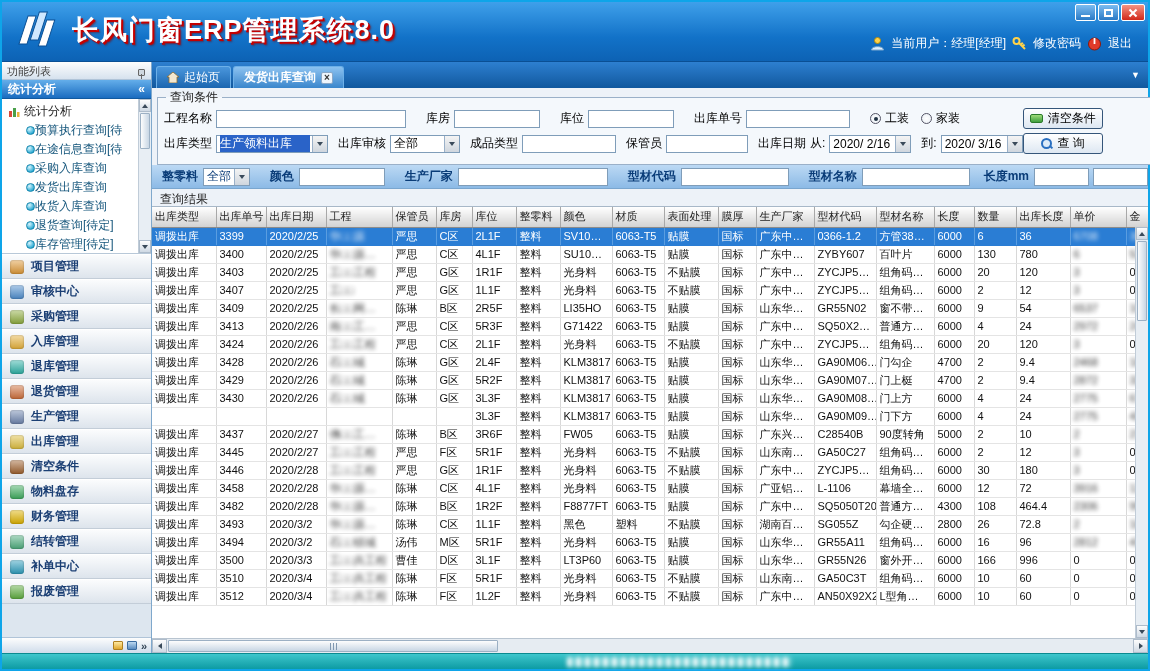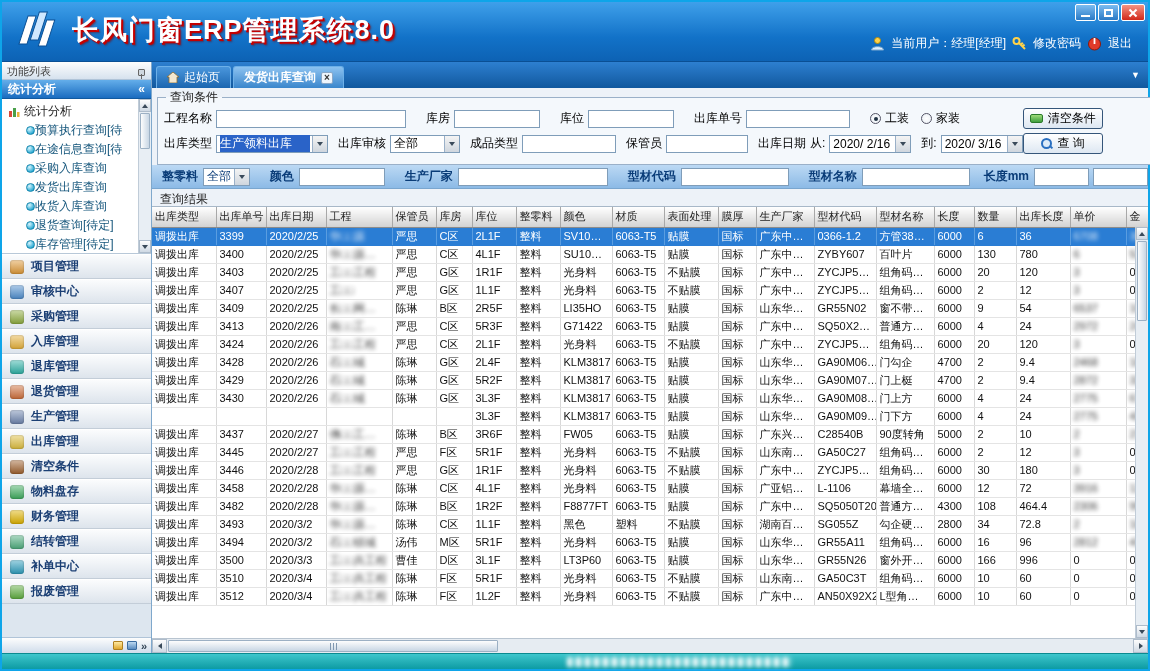--- a/index.html
+++ b/index.html
@@ -822,21 +822,21 @@
                   <td><span>1L1F</span></td>
                   <td><span>整料</span></td>
                   <td><span>黑色</span></td>
                   <td><span>塑料</span></td>
                   <td><span>不贴膜</span></td>
                   <td><span>国标</span></td>
                   <td><span>湖南百…</span></td>
                   <td><span>SG055Z</span></td>
                   <td><span>勾企硬…</span></td>
                   <td><span>2800</span></td>
-                  <td><span>34</span></td>
+                  <td><span>26</span></td>
                   <td><span>72.8</span></td>
                   <td><span class="censored">2</span></td>
                   <td><span class="censored">182</span></td>
                 </tr>
                 <tr class="row">
                   <td><span>调拨出库</span></td>
                   <td><span>3494</span></td>
                   <td><span>2020/3/2</span></td>
                   <td><span class="censored">石□□镇城</span></td>
                   <td><span>汤伟</span></td>

